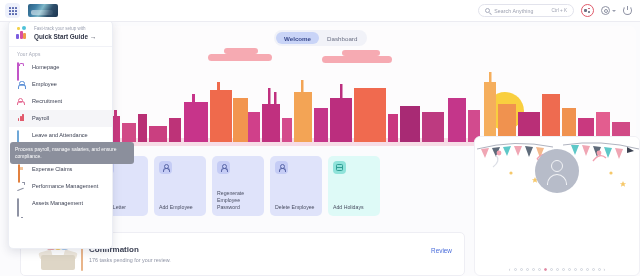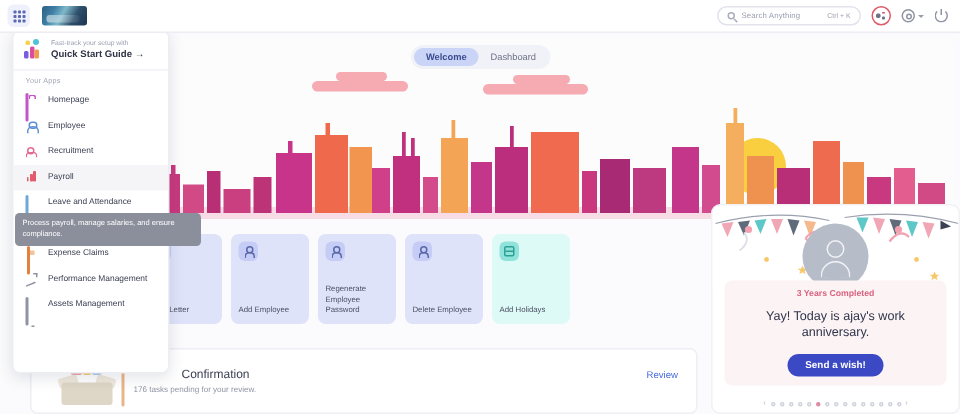--- a/index.html
+++ b/index.html
@@ -192,21 +192,21 @@
   .box-flap-l {
     position: absolute; left: 0px; bottom: 13px; width: 13px; height: 7px;
     background: #efe8dc; transform: rotate(-16deg); border-radius: 2px;
   }
   .box-flap-r {
     position: absolute; right: 0px; bottom: 13px; width: 13px; height: 7px;
     background: #efe8dc; transform: rotate(16deg); border-radius: 2px;
   }
   .box-item { position: absolute; border-radius: 2px; }
   .confirm-text { margin-left: 68px; }
-  .confirm-title { font-size: 8px; font-weight: 400; color: #3a3f52; margin-left: 32px; }
+  .confirm-title { font-size: 8px; font-weight: 700; color: #3a3f52; }
   .confirm-sub { font-size: 5.4px; color: #8f94a5; margin-top: 2.5px; }
   .confirm-link {
     position: absolute; right: 12px; top: 14px;
     font-size: 6.4px; color: #4a6ddb;
   }
 
   
   .celebrate {
     position: absolute; left: 474px; top: 136px;
     width: 166px; height: 140px;
@@ -534,25 +534,20 @@
         <polygon points="80,12 81.4,15 84.4,15 82,17 83,20 80,18.2 77,20 78,17 75.6,15 78.6,15" fill="#6b7280"></polygon>
         <polygon points="60,40 61,42.2 63.2,42.2 61.4,43.6 62.1,45.8 60,44.5 57.9,45.8 58.6,43.6 56.8,42.2 59,42.2" fill="#f6c86a"></polygon>
         <polygon points="148,44 149,46.2 151.2,46.2 149.4,47.6 150.1,49.8 148,48.5 145.9,49.8 146.6,47.6 144.8,46.2 147,46.2" fill="#f6c86a"></polygon>
         <path d="M152 10 l7 4 l-7 2 z" fill="#3a4150"></path>
       </svg>
       <div class="avatar">
         <span class="head"></span>
           <span class="body"></span>
       </div>
     </div>
-    <div class="cel-body">
-      <div class="cel-years">3 Years Completed</div>
-      <div class="cel-msg">Yay! Today is ajay's work anniversary.</div>
-      <div class="wish-btn">Send a wish!</div>
-    </div>
     <div class="dots">
       <span class="car-arrow">‹</span>
       <span class="dot"></span>
       <span class="dot"></span>
       <span class="dot"></span>
       <span class="dot"></span>
       <span class="dot"></span>
       <span class="dot active"></span>
       <span class="dot"></span>
       <span class="dot"></span>

